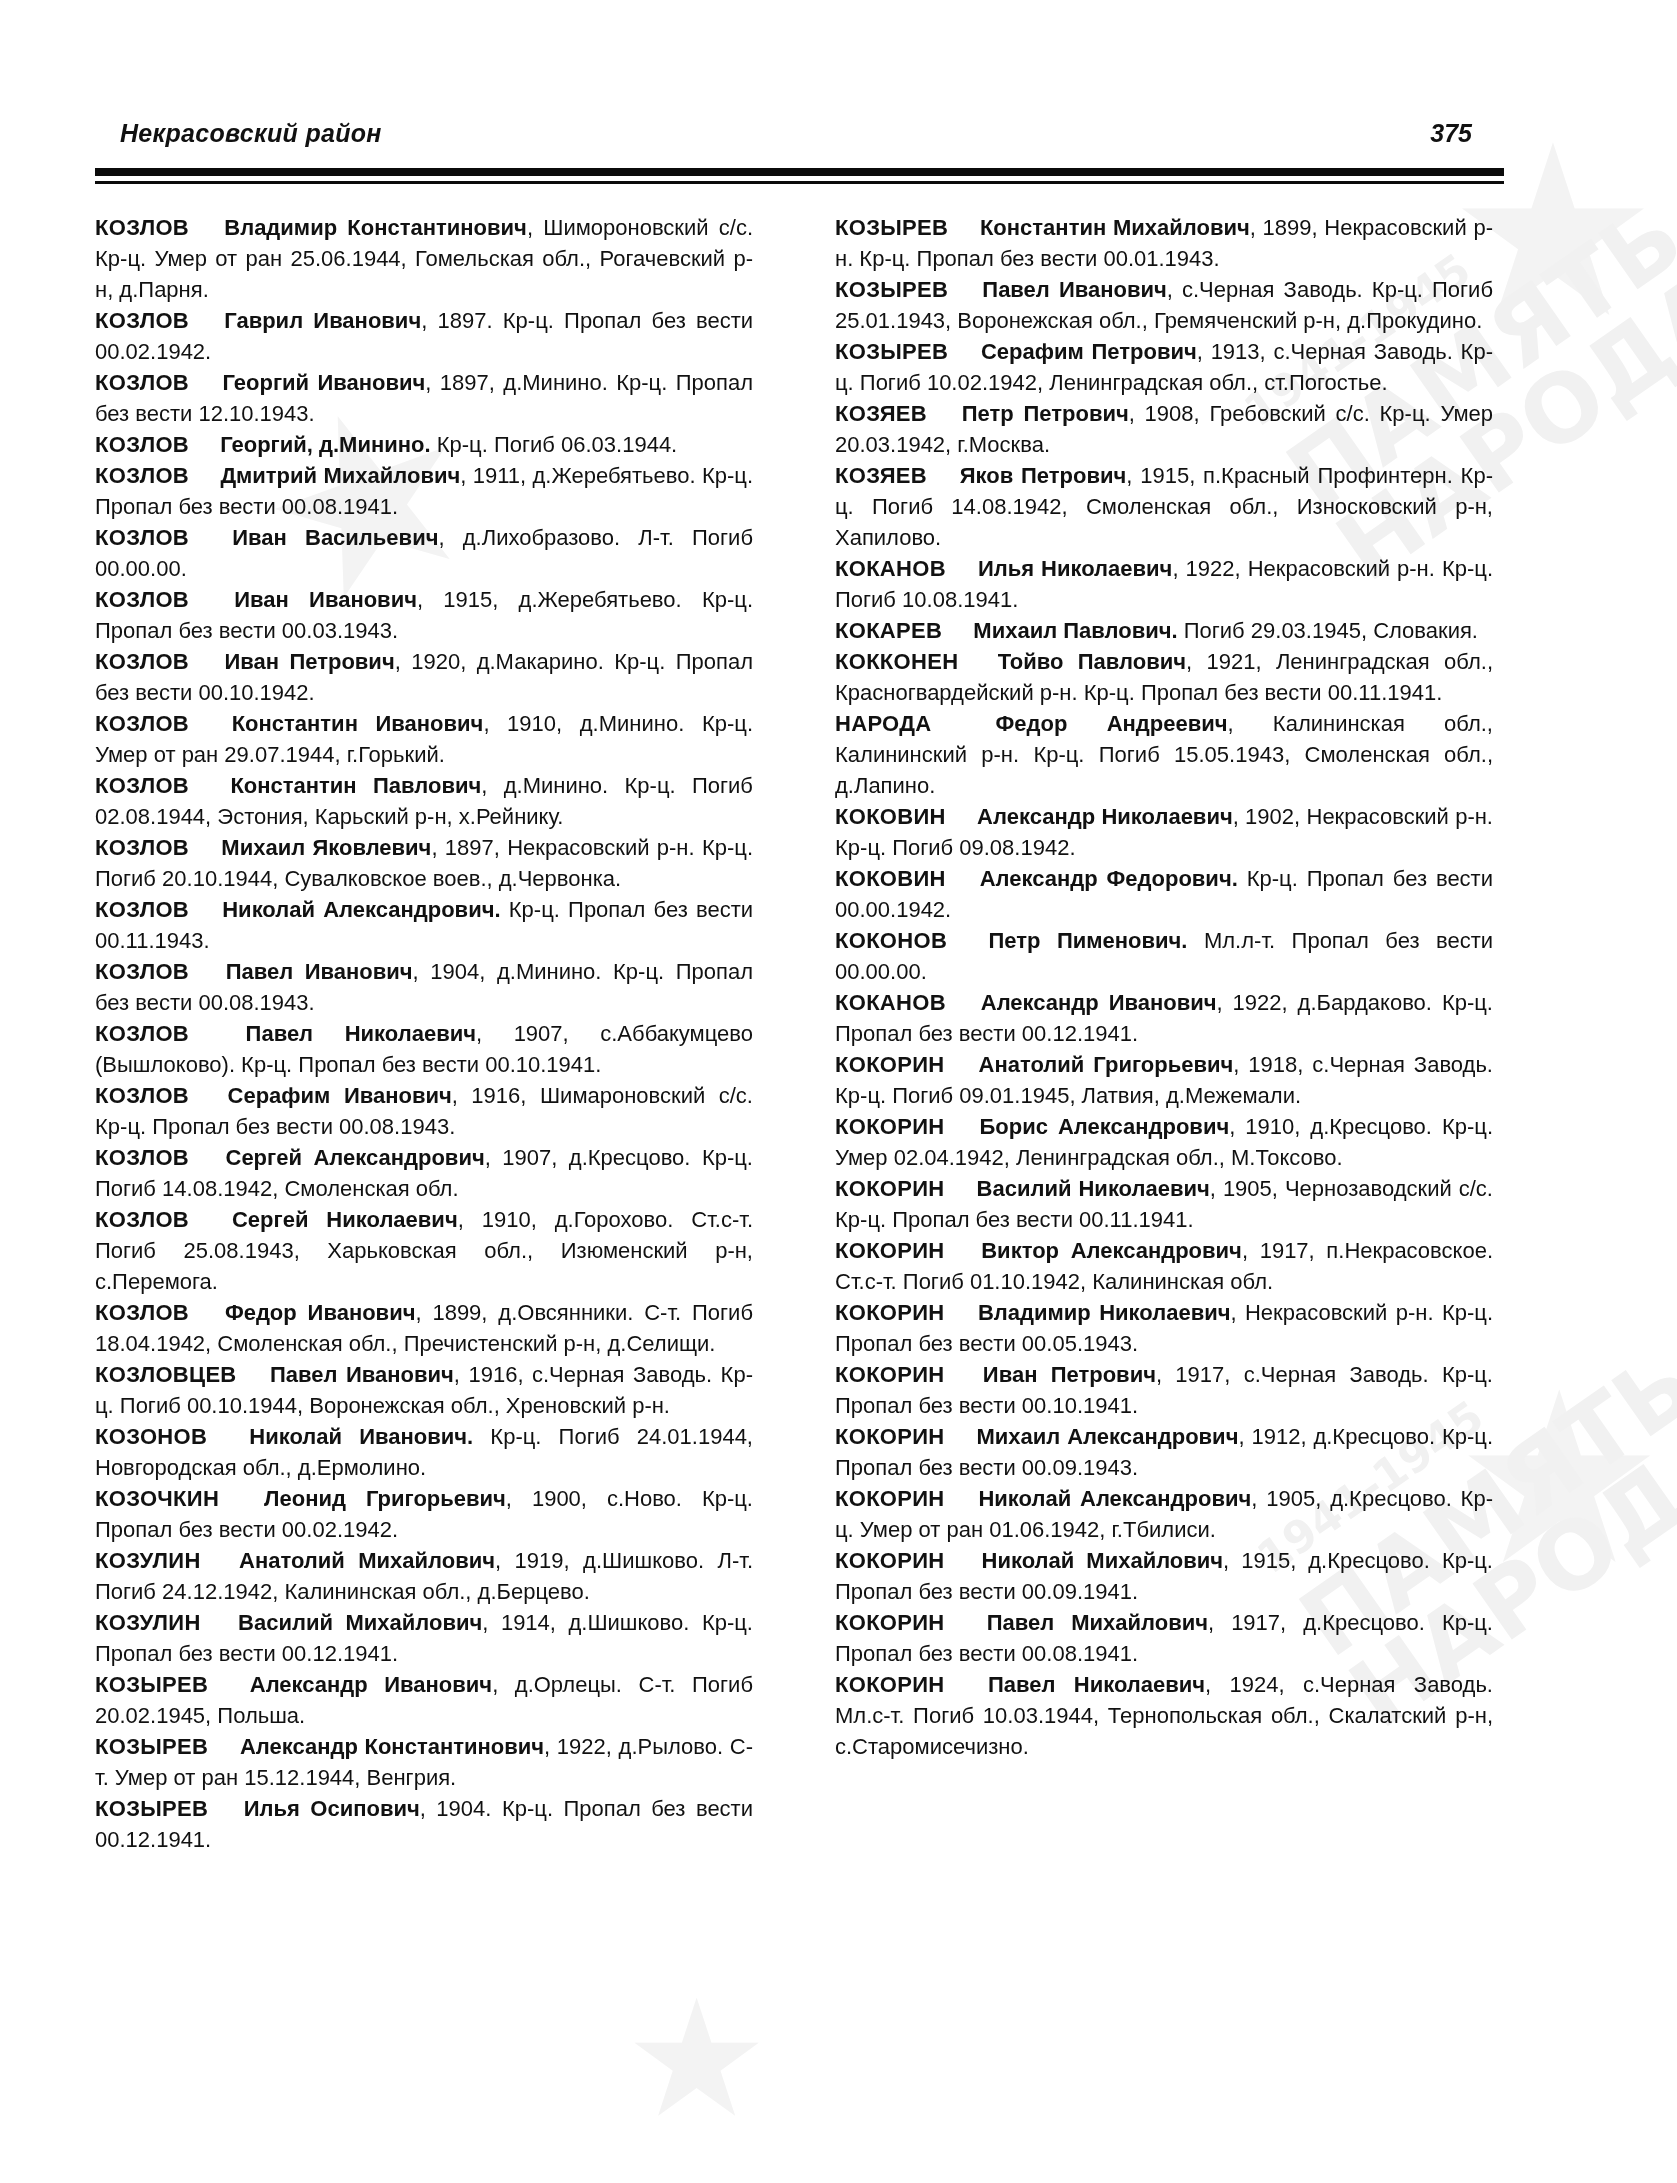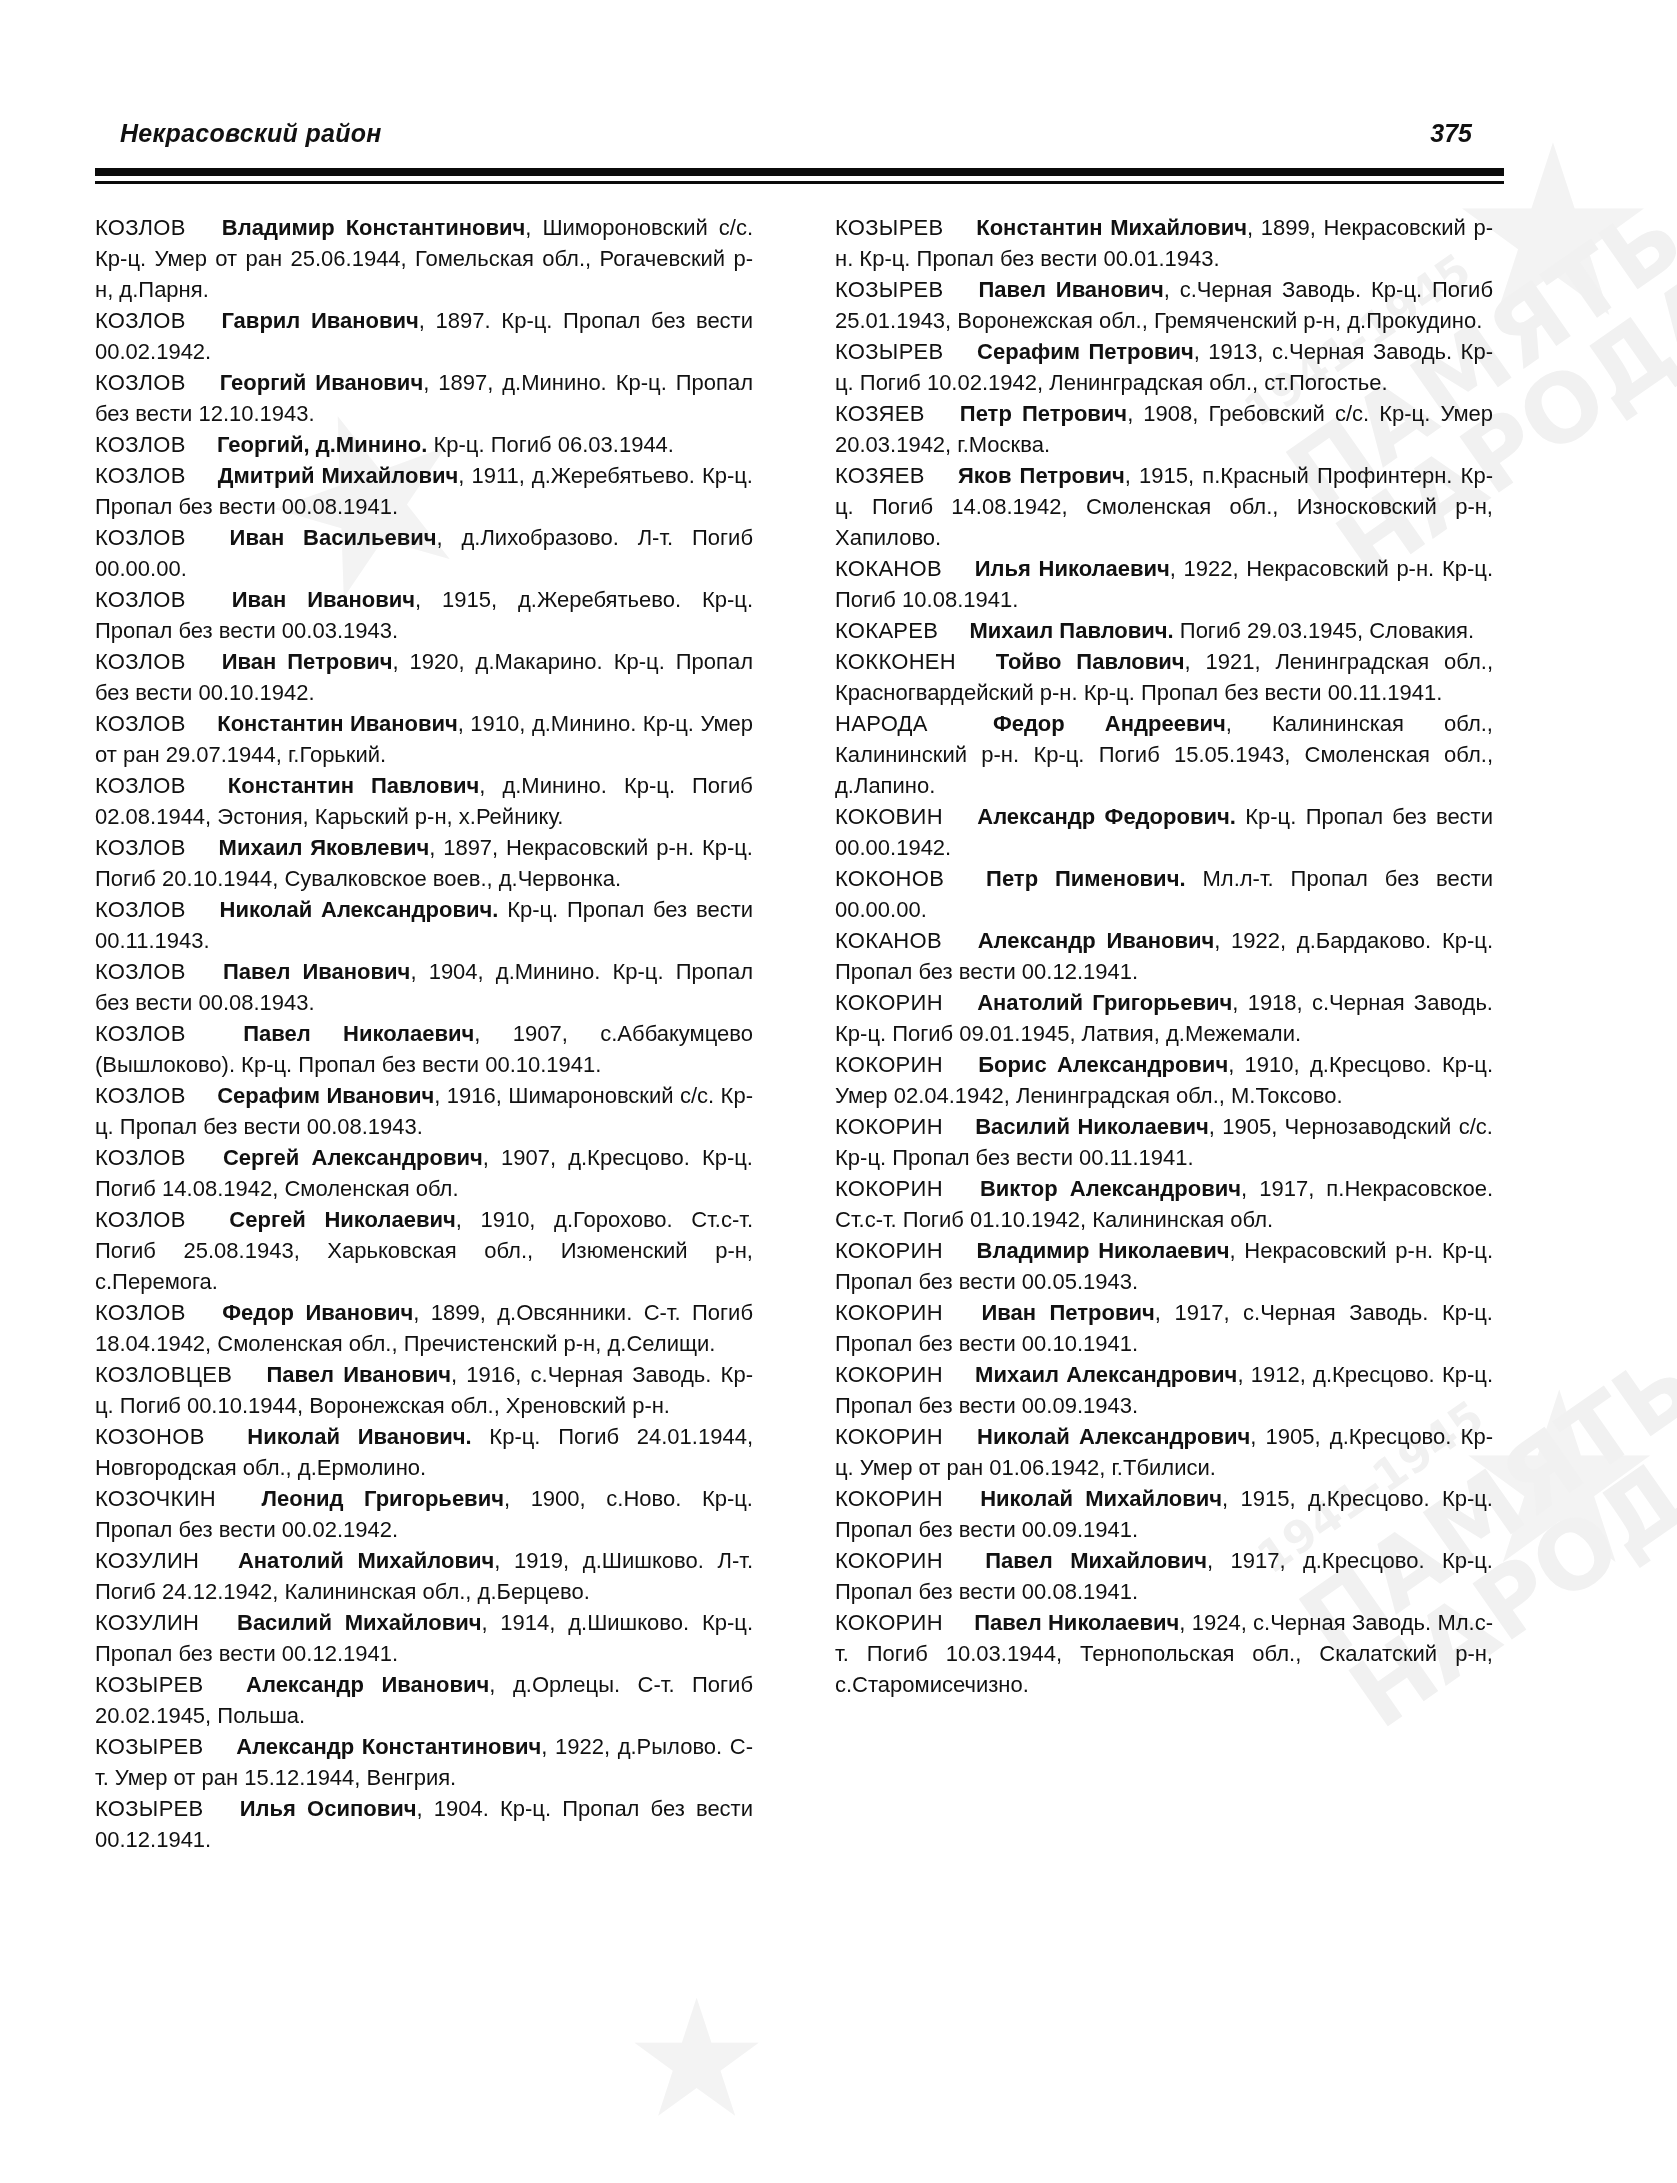--- a/index.html
+++ b/index.html
@@ -20,21 +20,21 @@
   .header { position: absolute; left: 120px; right: 206px; top: 119px; height: 44px; text-align: right; }
   .header-title { position: absolute; left: 0; top: 0; font-size: 25px; font-style: italic; font-weight: bold; letter-spacing: 0.3px; }
   .page-number { position: absolute; right: 0; top: 0; font-size: 25px; font-style: italic; font-weight: bold; }
   .rule-thick { position: absolute; left: 95px; width: 1409px; top: 168px; height: 7.5px; background: #0b0b0b; }
   .rule-thin { position: absolute; left: 95px; width: 1409px; top: 181px; height: 3.1px; background: #0b0b0b; }
 
   .col { position: absolute; top: 212px; width: 658px; font-size: 22px; line-height: 31px; text-align: justify; }
   .col-left { left: 95px; }
   .col-right { left: 835px; }
   .entry { margin: 0; padding: 0; }
-  .surname { font-weight: normal; letter-spacing: 0.3px; }
+  .surname { font-weight: bold; letter-spacing: 0.3px; }
   .given { font-weight: bold; margin-left: 25px; }
 </style>
 </head>
 <body>
 
 <div class="wm-star star1">★</div>
 <div class="wm-star star2">★</div>
 <div class="wm-star star3">★</div>
 <div class="wm-star star4">★</div>
 <div class="watermark wm1">
@@ -86,20 +86,21 @@
 <div class="col col-right" id="col-right">
     <p class="entry"><span class="surname">КОЗЫРЕВ</span> <span class="given">Константин Михайлович</span><span class="rest">, 1899, Некрасовский р-н. Кр-ц. Пропал без вести 00.01.1943.</span></p>
     <p class="entry"><span class="surname">КОЗЫРЕВ</span> <span class="given">Павел Иванович</span><span class="rest">, с.Черная Заводь. Кр-ц. Погиб 25.01.1943, Воронежская обл., Гремяченский р-н, д.Прокудино.</span></p>
     <p class="entry"><span class="surname">КОЗЫРЕВ</span> <span class="given">Серафим Петрович</span><span class="rest">, 1913, с.Черная Заводь. Кр-ц. Погиб 10.02.1942, Ленинградская обл., ст.Погостье.</span></p>
     <p class="entry"><span class="surname">КОЗЯЕВ</span> <span class="given">Петр Петрович</span><span class="rest">, 1908, Гребовский с/с. Кр-ц. Умер 20.03.1942, г.Москва.</span></p>
     <p class="entry"><span class="surname">КОЗЯЕВ</span> <span class="given">Яков Петрович</span><span class="rest">, 1915, п.Красный Профинтерн. Кр-ц. Погиб 14.08.1942, Смоленская обл., Износковский р-н, Хапилово.</span></p>
     <p class="entry"><span class="surname">КОКАНОВ</span> <span class="given">Илья Николаевич</span><span class="rest">, 1922, Некрасовский р-н. Кр-ц. Погиб 10.08.1941.</span></p>
     <p class="entry"><span class="surname">КОКАРЕВ</span> <span class="given">Михаил Павлович.</span><span class="rest"> Погиб 29.03.1945, Словакия.</span></p>
     <p class="entry"><span class="surname">КОККОНЕН</span> <span class="given">Тойво Павлович</span><span class="rest">, 1921, Ленинградская обл., Красногвардейский р-н. Кр-ц. Пропал без вести 00.11.1941.</span></p>
     <p class="entry"><span class="surname">НАРОДА</span> <span class="given">Федор Андреевич</span><span class="rest">, Калининская обл., Калининский р-н. Кр-ц. Погиб 15.05.1943, Смоленская обл., д.Лапино.</span></p>
+    <p class="entry"><span class="surname">КОКОВИН</span> <span class="given">Александр Николаевич</span><span class="rest">, 1902, Некрасовский р-н. Кр-ц. Погиб 09.08.1942.</span></p>
     <p class="entry"><span class="surname">КОКОВИН</span> <span class="given">Александр Федорович.</span><span class="rest"> Кр-ц. Пропал без вести 00.00.1942.</span></p>
     <p class="entry"><span class="surname">КОКОНОВ</span> <span class="given">Петр Пименович.</span><span class="rest"> Мл.л-т. Пропал без вести 00.00.00.</span></p>
     <p class="entry"><span class="surname">КОКАНОВ</span> <span class="given">Александр Иванович</span><span class="rest">, 1922, д.Бардаково. Кр-ц. Пропал без вести 00.12.1941.</span></p>
     <p class="entry"><span class="surname">КОКОРИН</span> <span class="given">Анатолий Григорьевич</span><span class="rest">, 1918, с.Черная Заводь. Кр-ц. Погиб 09.01.1945, Латвия, д.Межемали.</span></p>
     <p class="entry"><span class="surname">КОКОРИН</span> <span class="given">Борис Александрович</span><span class="rest">, 1910, д.Кресцово. Кр-ц. Умер 02.04.1942, Ленинградская обл., М.Токсово.</span></p>
     <p class="entry"><span class="surname">КОКОРИН</span> <span class="given">Василий Николаевич</span><span class="rest">, 1905, Чернозаводский с/с. Кр-ц. Пропал без вести 00.11.1941.</span></p>
     <p class="entry"><span class="surname">КОКОРИН</span> <span class="given">Виктор Александрович</span><span class="rest">, 1917, п.Некрасовское. Ст.с-т. Погиб 01.10.1942, Калининская обл.</span></p>
     <p class="entry"><span class="surname">КОКОРИН</span> <span class="given">Владимир Николаевич</span><span class="rest">, Некрасовский р-н. Кр-ц. Пропал без вести 00.05.1943.</span></p>
     <p class="entry"><span class="surname">КОКОРИН</span> <span class="given">Иван Петрович</span><span class="rest">, 1917, с.Черная Заводь. Кр-ц. Пропал без вести 00.10.1941.</span></p>
     <p class="entry"><span class="surname">КОКОРИН</span> <span class="given">Михаил Александрович</span><span class="rest">, 1912, д.Кресцово. Кр-ц. Пропал без вести 00.09.1943.</span></p>

